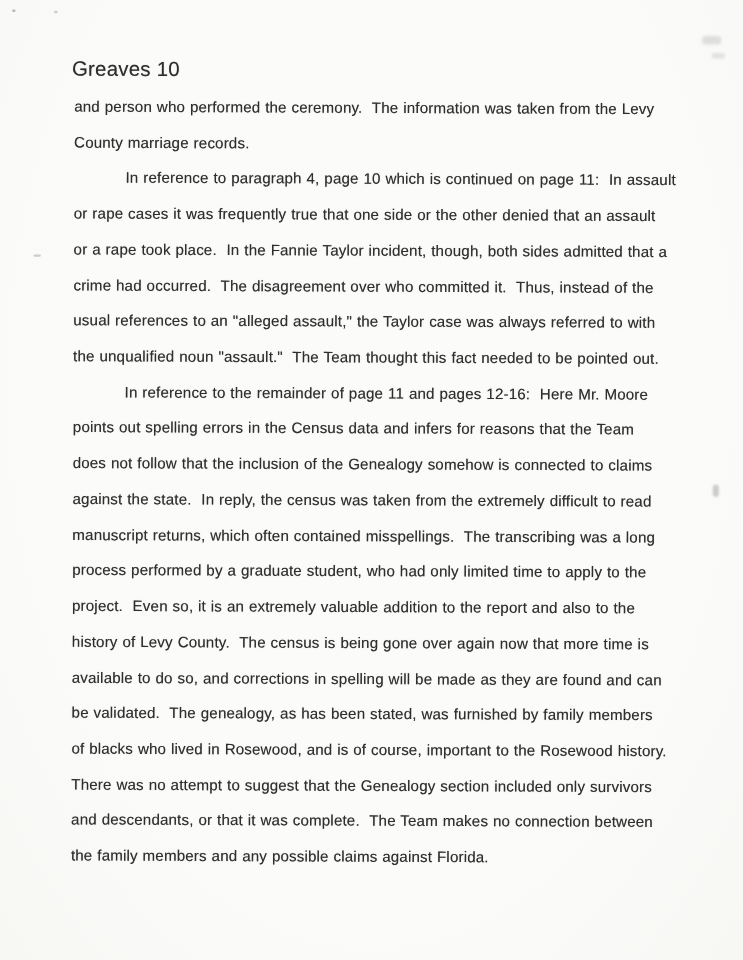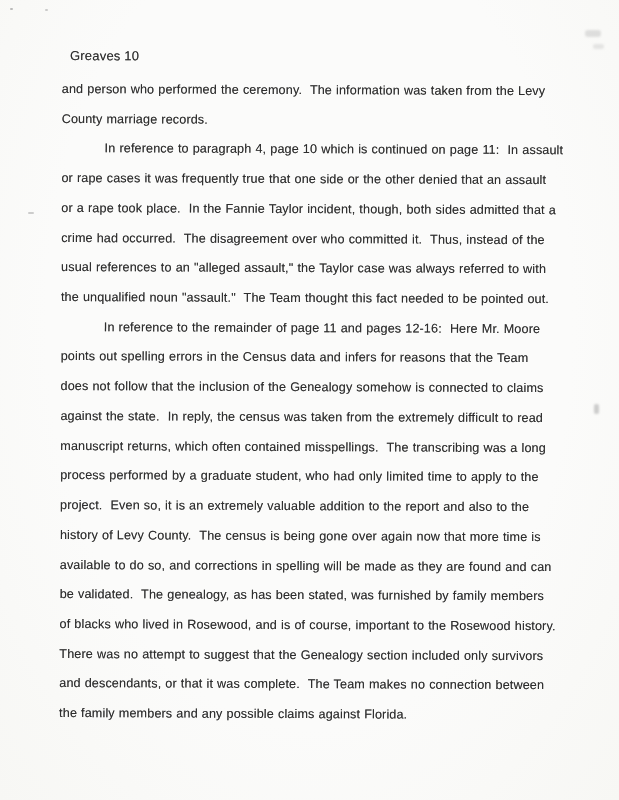--- a/index.html
+++ b/index.html
@@ -23,23 +23,23 @@
   .sheet {
     position: absolute;
     inset: 0;
     transform: rotate(0.25deg);
     transform-origin: 60px 55px;
     color: #2e2e2e;
     text-shadow: 0 0 0.6px rgba(46, 46, 46, 0.55);
   }
   .doc-header {
     position: absolute;
-    left: 70px;
+    left: 60px;
     top: 48px;
-    font-size: 13px;
+    font-size: 17px;
     letter-spacing: 0.2px;
     white-space: pre;
   }
   .doc-body {
     position: absolute;
     left: 62px;
     top: 75px;
     width: 540px;
   }
   .line {

